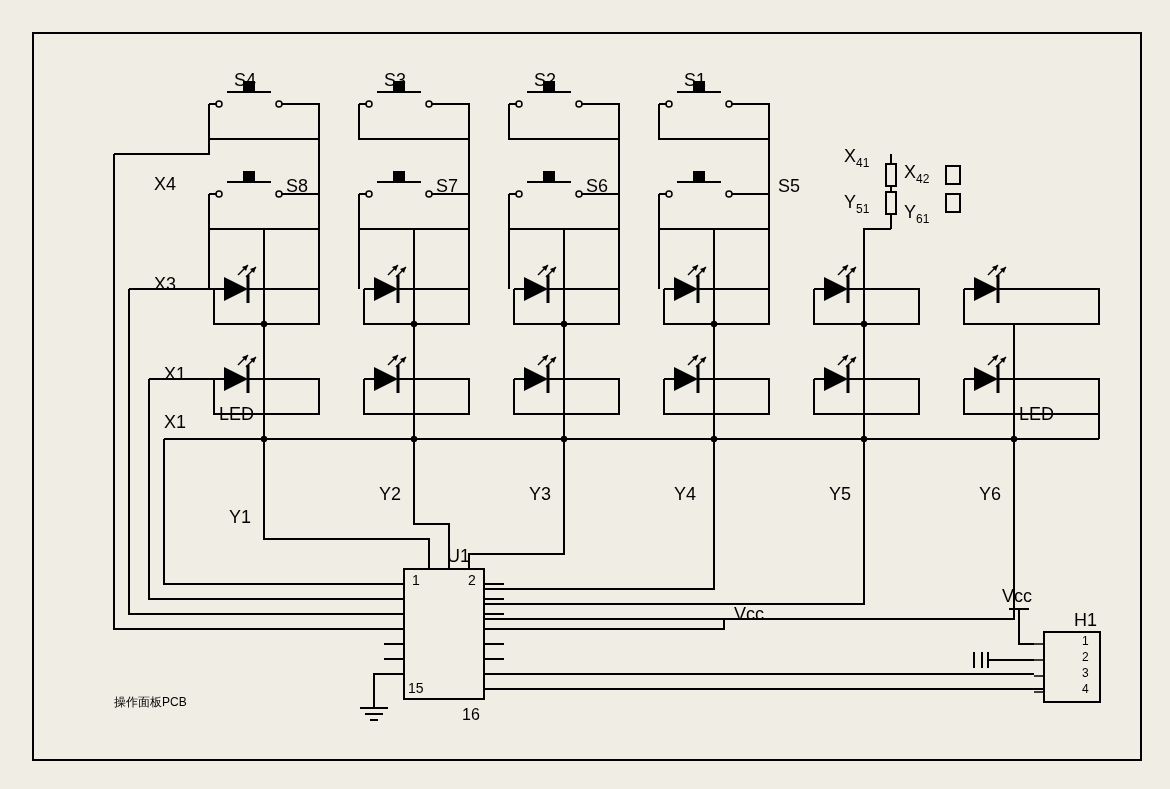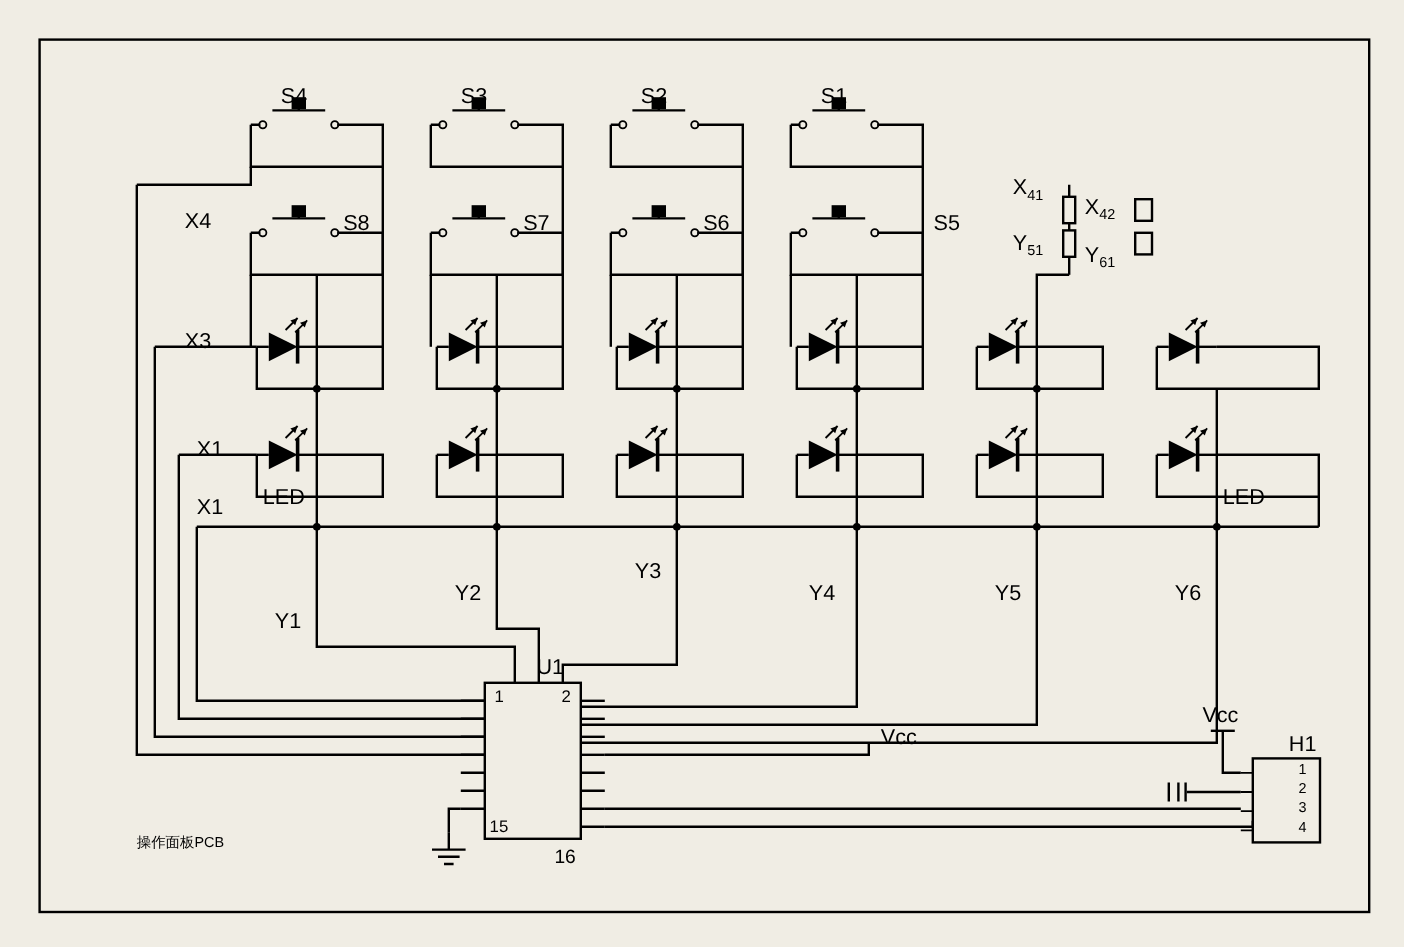--- a/index.html
+++ b/index.html
@@ -295,21 +295,21 @@
     <div class="lbl" style="left:120px; top:140px;">X4</div>
     <div class="lbl" style="left:120px; top:240px;">X3</div>
     <div class="lbl" style="left:130px; top:330px;">X1</div>
     <div class="lbl" style="left:130px; top:378px;">X1</div>
 
     <div class="lbl" style="left:185px; top:370px;">LED</div>
     <div class="lbl" style="left:985px; top:370px;">LED</div>
 
     <div class="lbl" style="left:195px; top:473px;">Y1</div>
     <div class="lbl" style="left:345px; top:450px;">Y2</div>
-    <div class="lbl" style="left:495px; top:432px;">Y3</div>
+    <div class="lbl" style="left:495px; top:450px;">Y3</div>
     <div class="lbl" style="left:640px; top:450px;">Y4</div>
     <div class="lbl" style="left:795px; top:450px;">Y5</div>
     <div class="lbl" style="left:945px; top:450px;">Y6</div>
 
     <div class="lbl" style="left:395px; top:512px;margin-left:18px;">U1</div>
     <div class="lbl" style="left:378px; top:538px; font-size:14px;">1</div>
     <div class="lbl" style="left:434px; top:538px; font-size:14px;">2</div>
     <div class="lbl" style="left:374px; top:646px; font-size:14px;">15</div>
     <div class="lbl" style="left:428px; top:672px; font-size:16px;">16</div>
 

